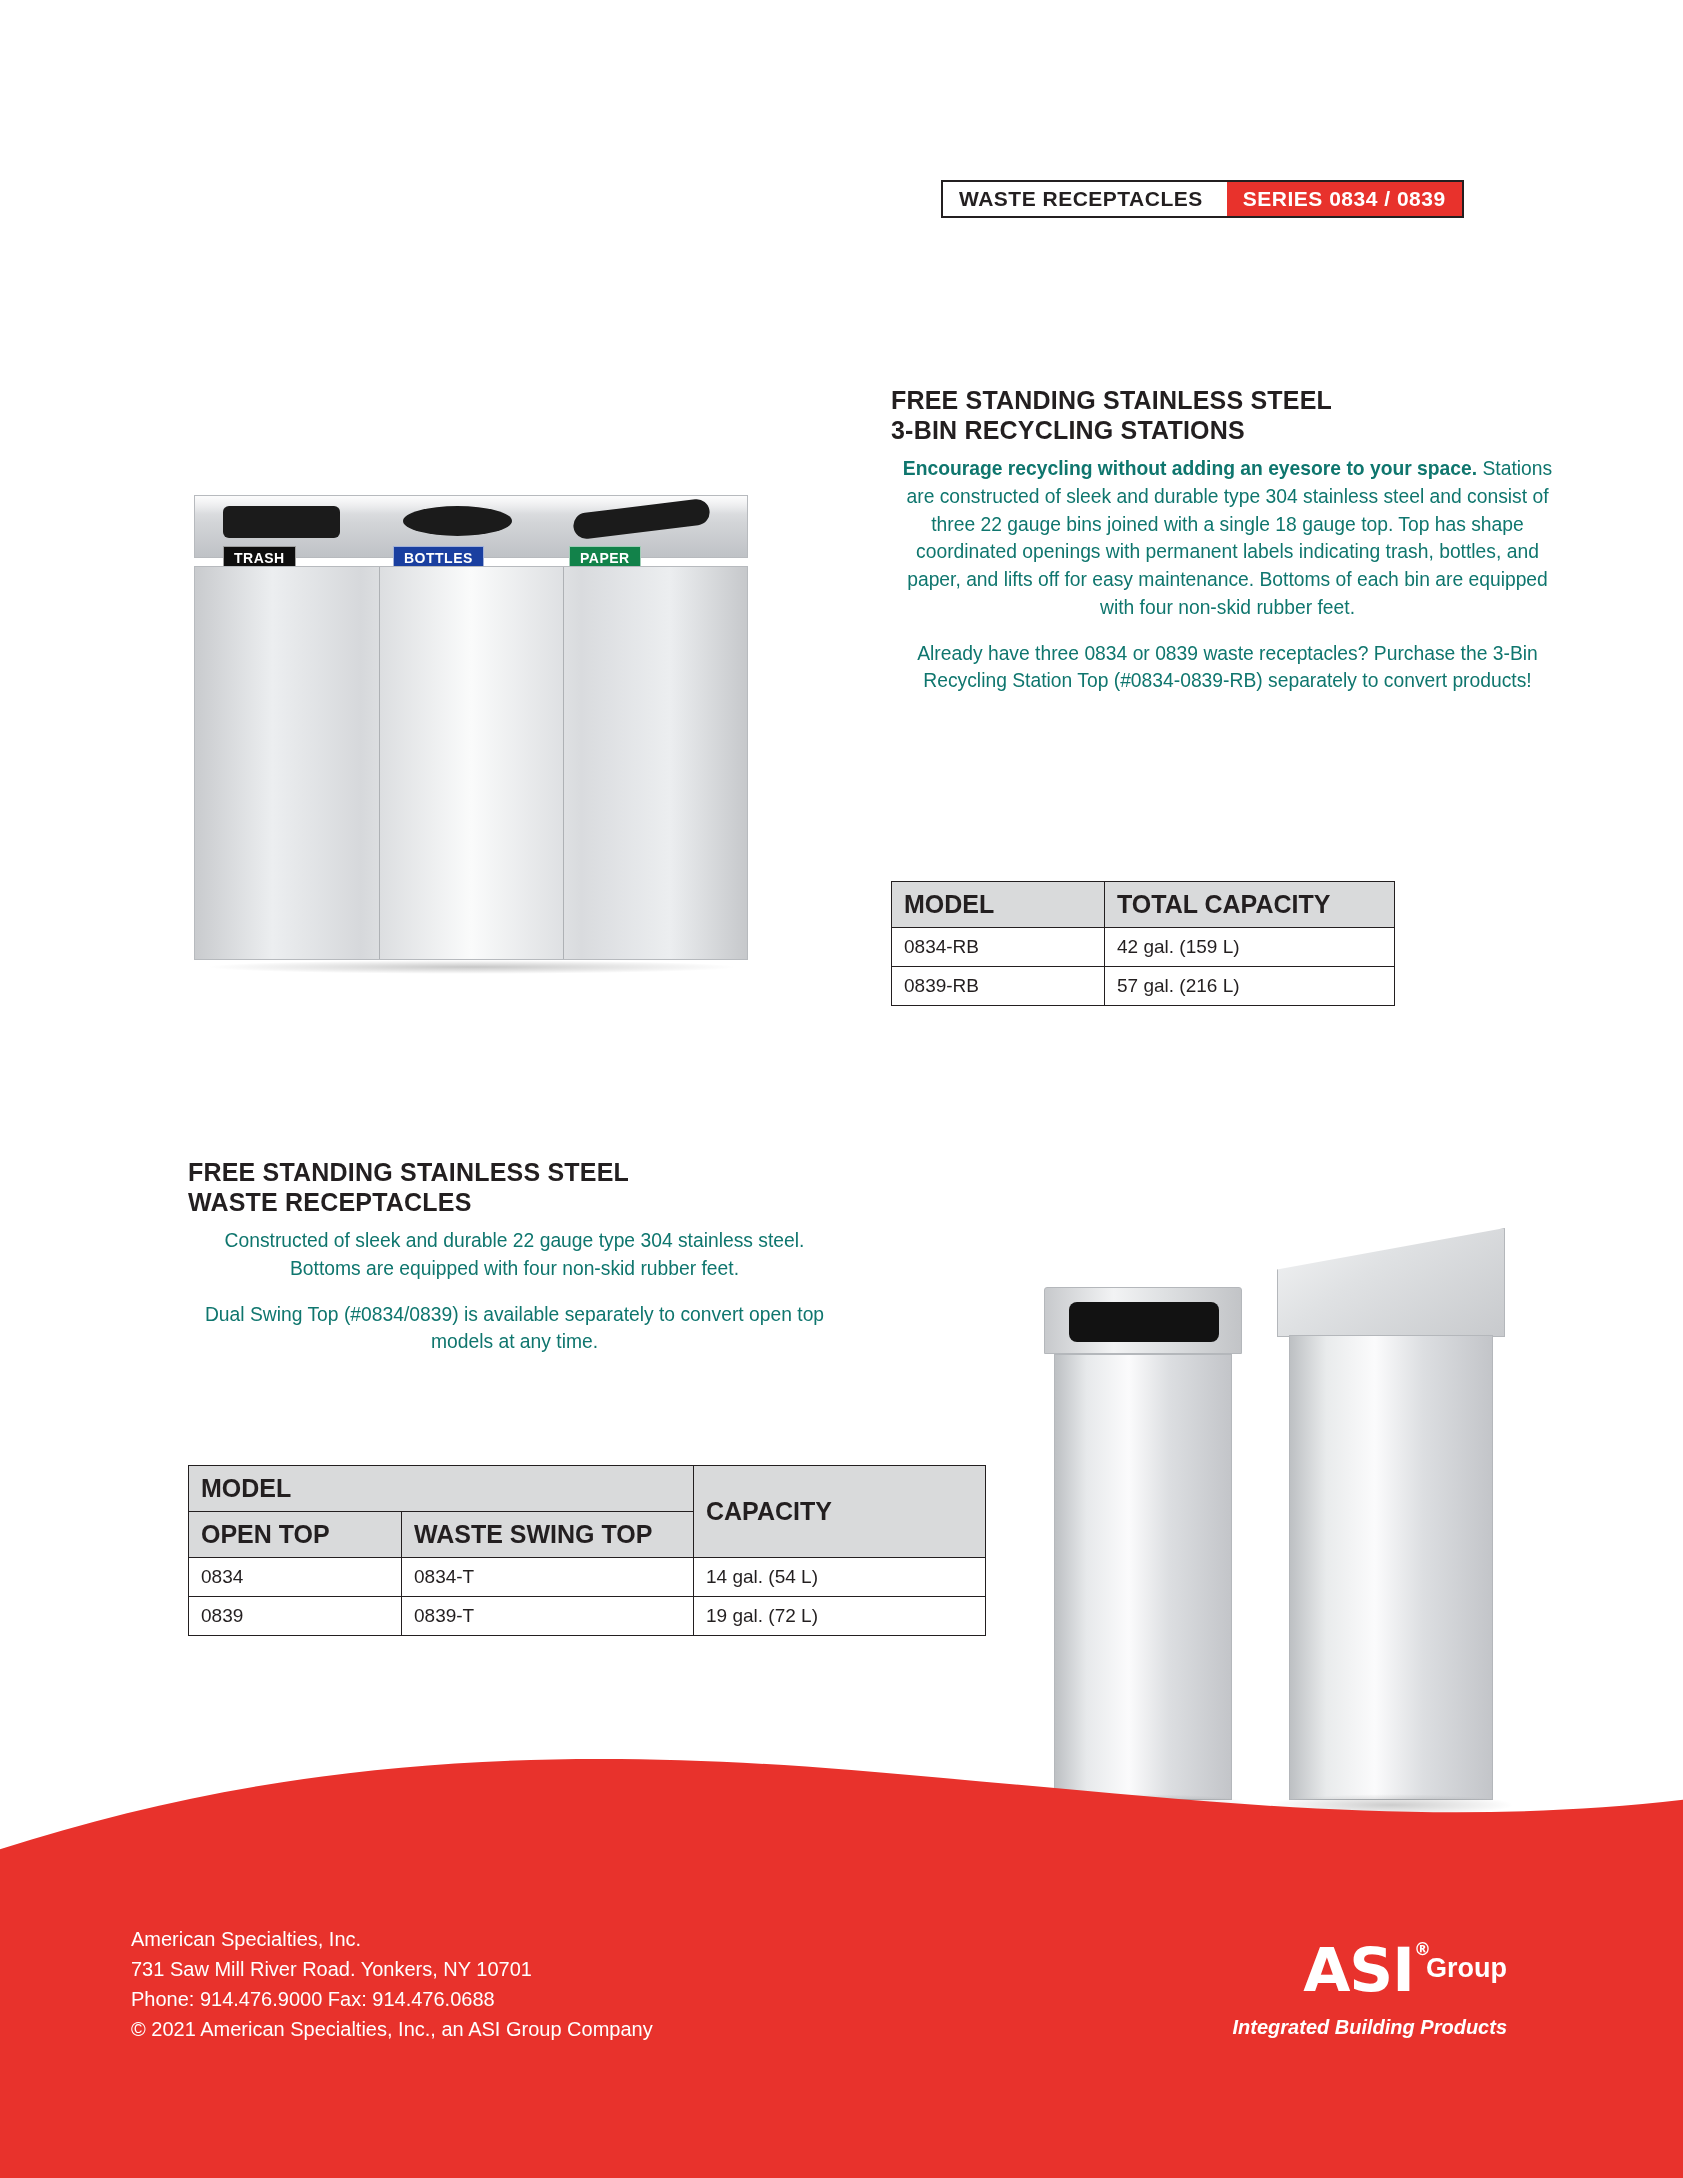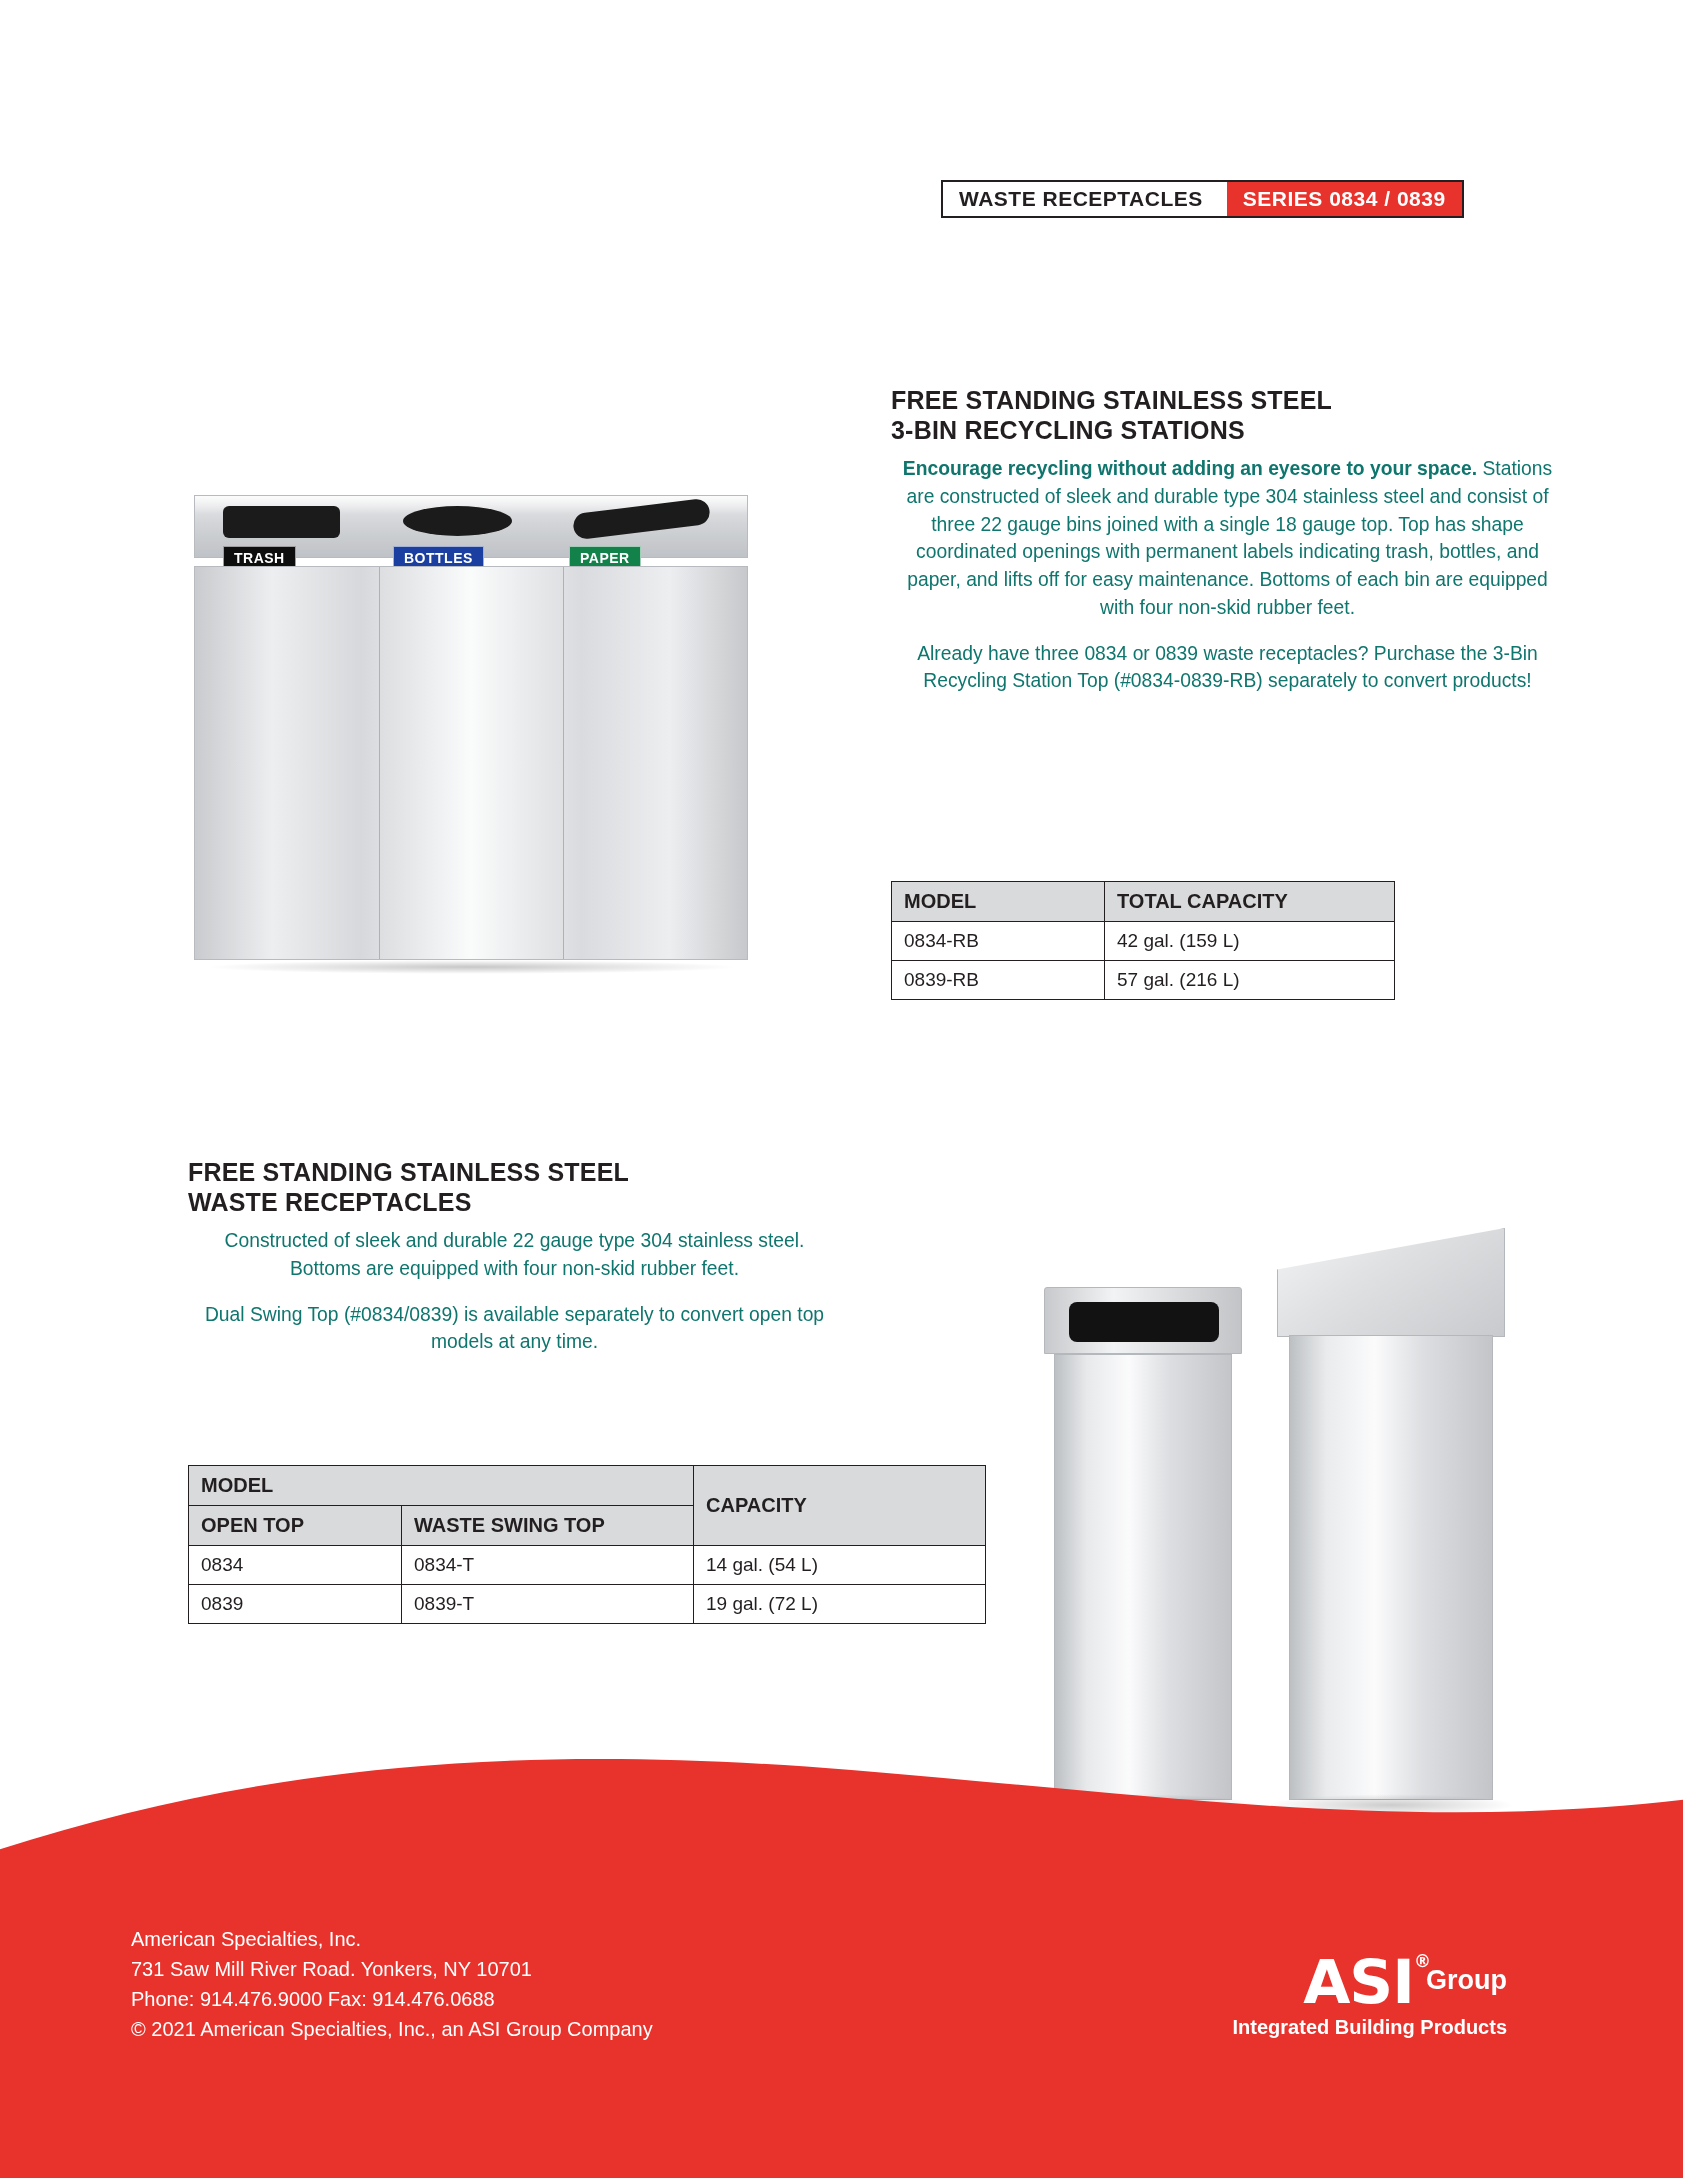--- a/index.html
+++ b/index.html
@@ -170,21 +170,21 @@
   table.spec th, table.spec td {
     border: 1.5px solid #231f20;
     padding: 8px 12px;
     text-align: left;
     vertical-align: middle;
     color: #231f20;
   }
   table.spec th {
     background: #d9dadb;
     font-weight: bold;
-    font-size: 20px;
+    font-size: 25px;
   }
   table.spec td { background: #ffffff; }
 
   .table1 { position: absolute; left: 891px; top: 881px; }
   .table1 th:nth-child(1), .table1 td:nth-child(1) { width: 188px; }
   .table1 th:nth-child(2), .table1 td:nth-child(2) { width: 265px; }
 
   
   .sec2 {
     position: absolute;
@@ -289,23 +289,24 @@
     right: -16px;
   }
   .asi-logo .grouptxt {
     font-weight: bold;
     font-size: 27px;
     display: inline-block;
     margin-left: 12px;
     vertical-align: 14px;
   }
   .asi-logo .tagline {
+    font-style: italic;
     font-weight: bold;
     font-size: 20px;
-    margin-top: 4px;
+    margin-top: 16px;
   }
 </style>
 </head>
 <body>
 
 <div class="page">
 
   <div class="header-badge">
     <div class="hb-left">WASTE RECEPTACLES</div>
     <div class="hb-right">SERIES 0834 / 0839</div>

